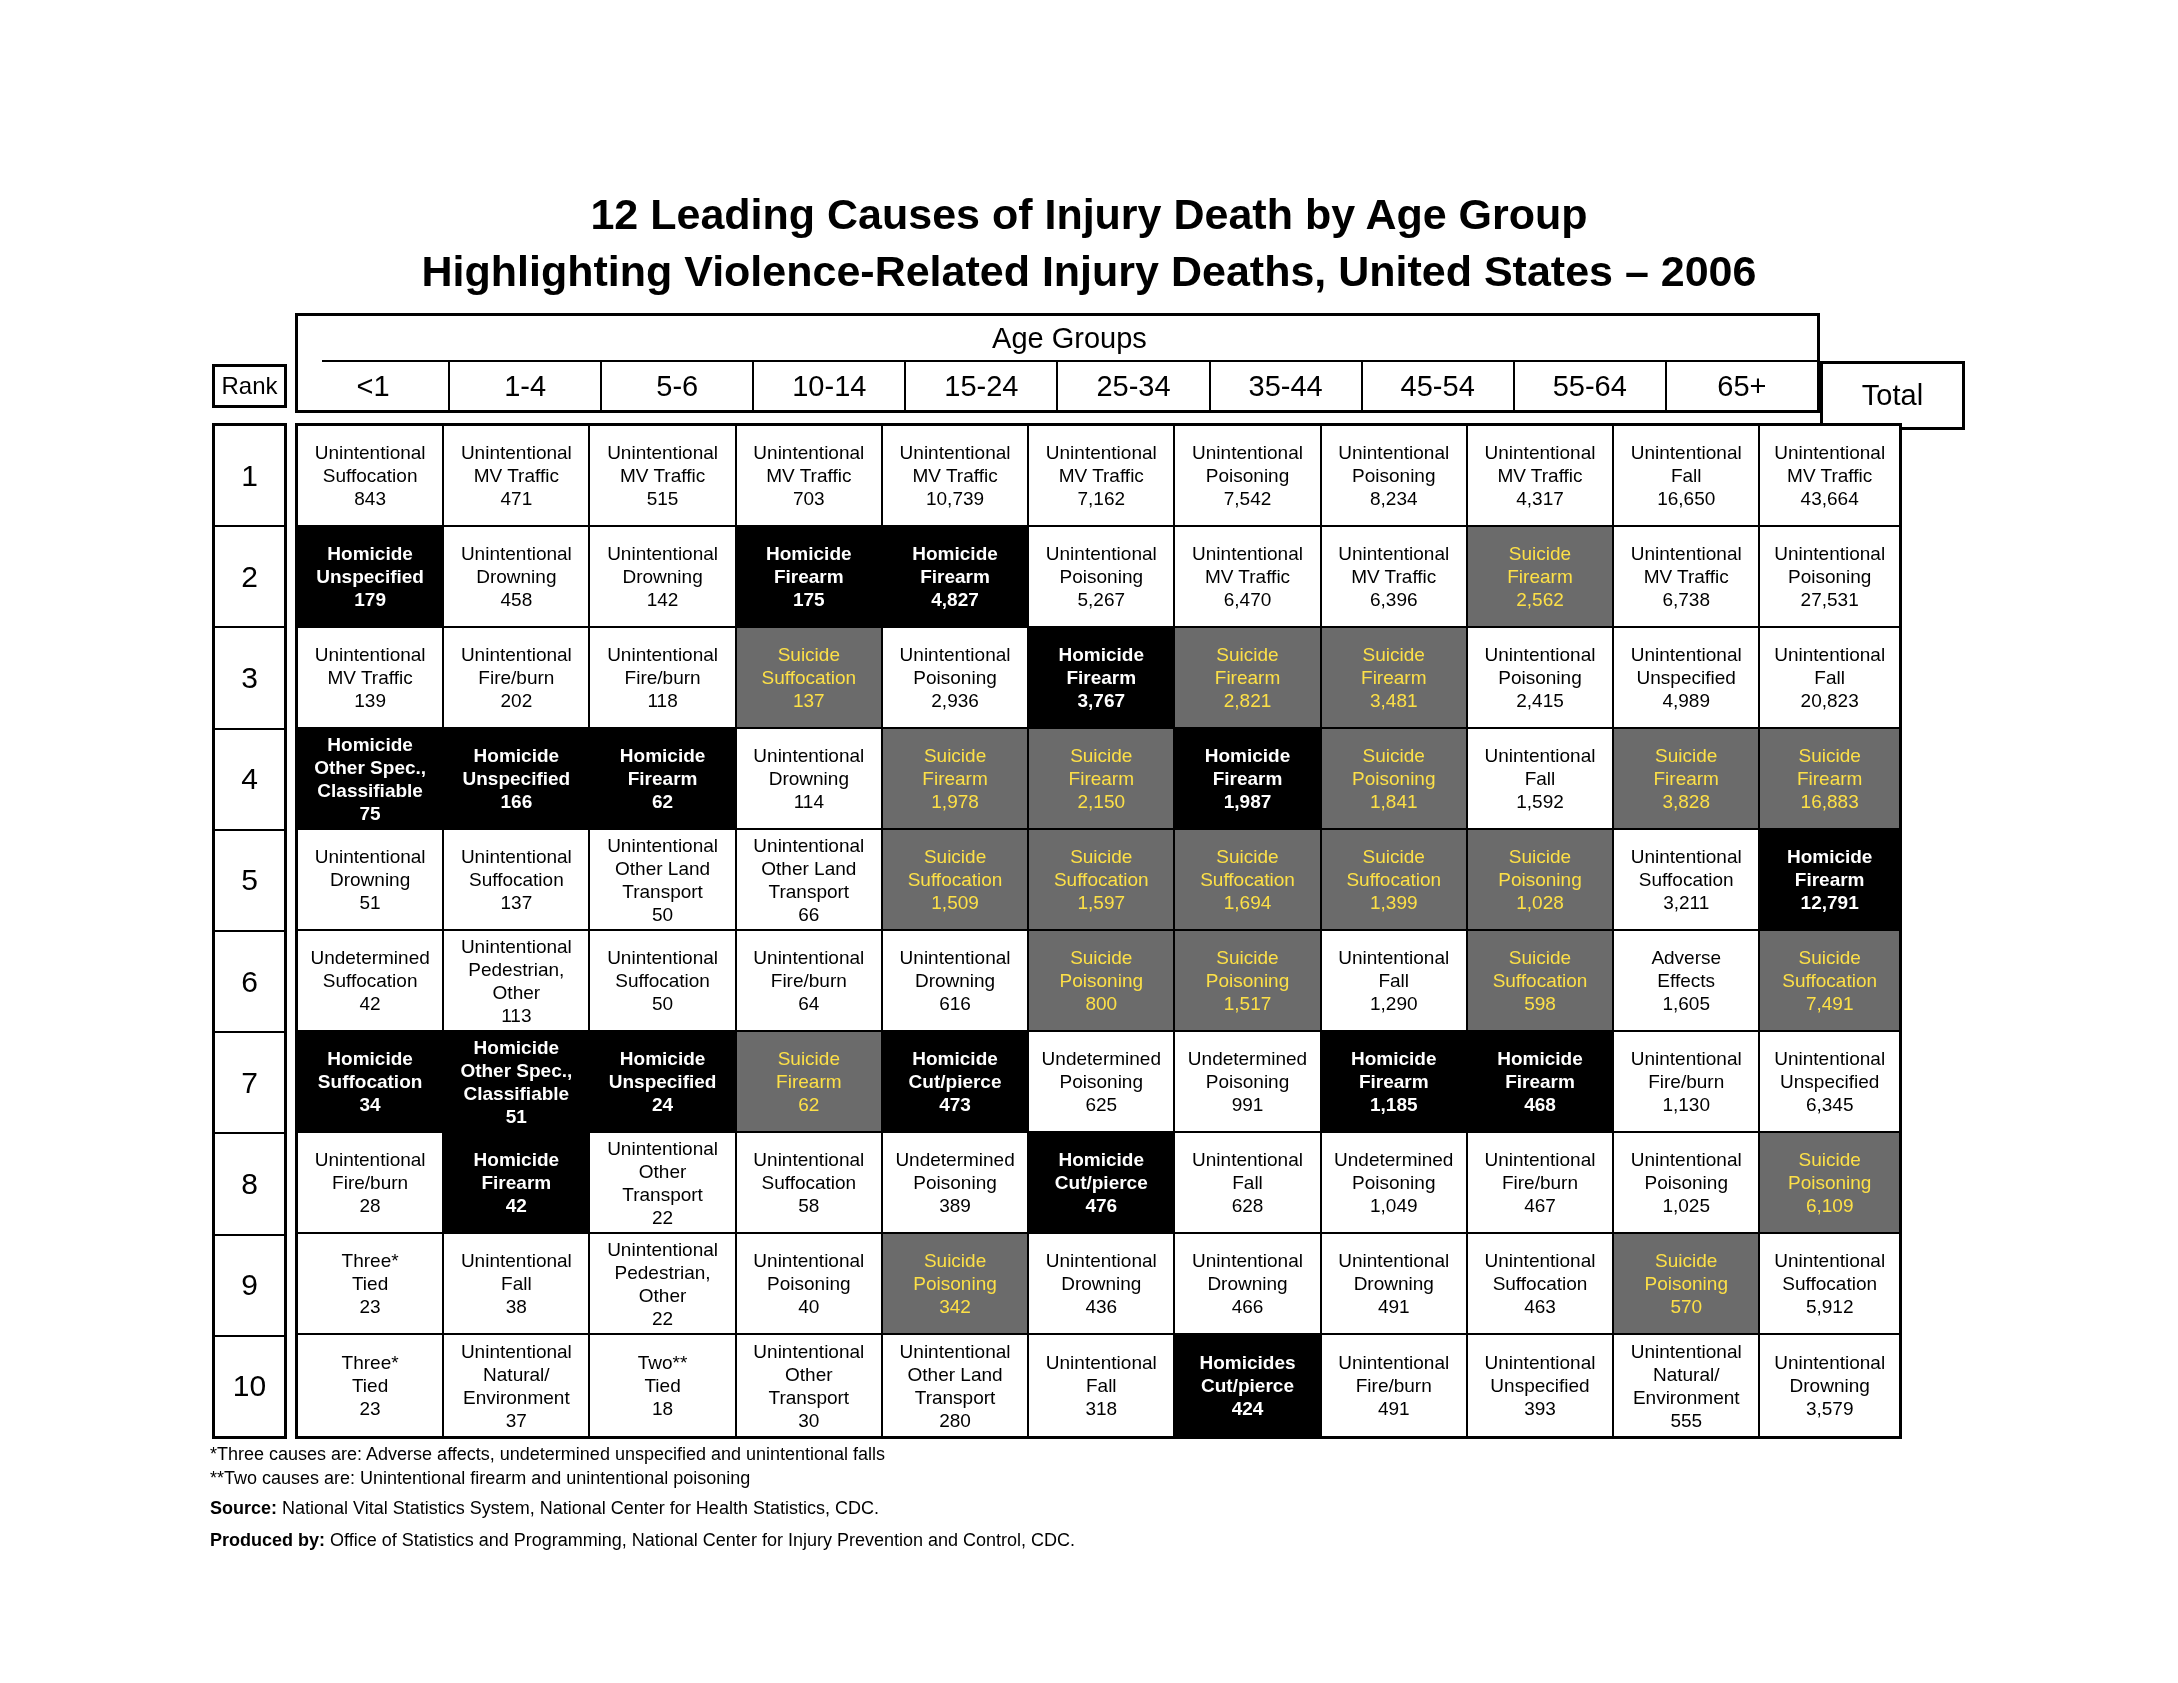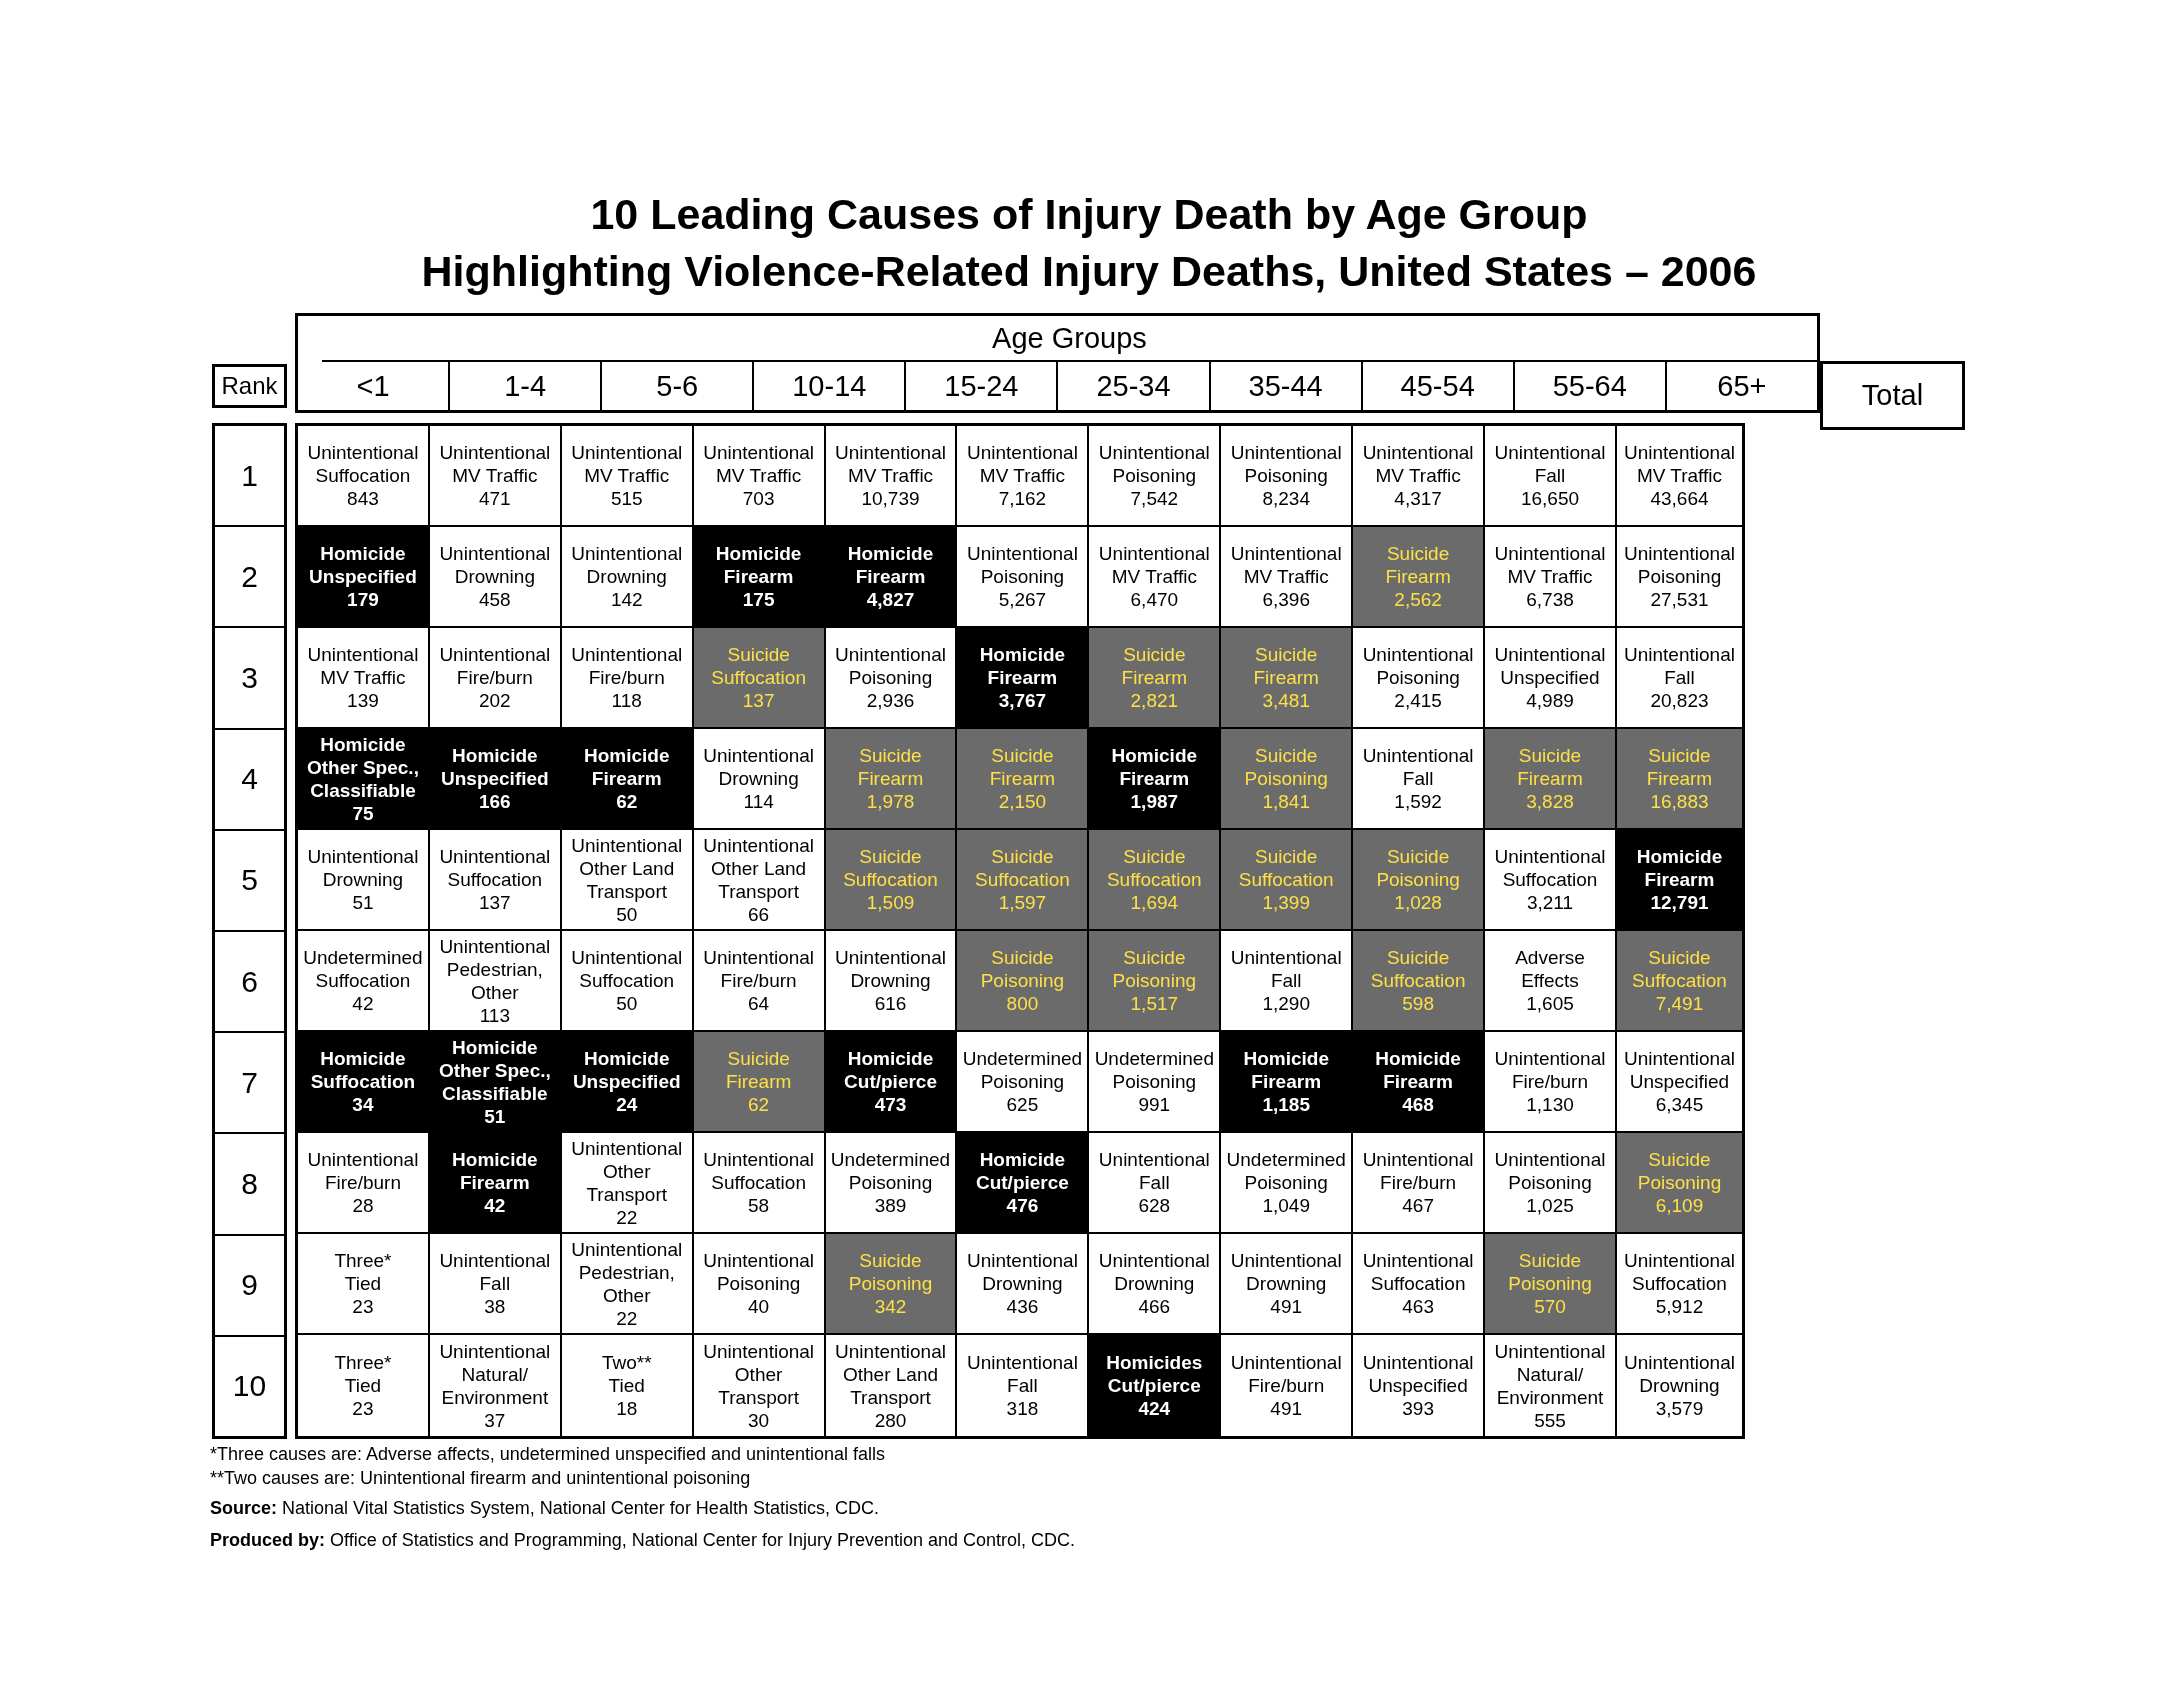--- a/index.html
+++ b/index.html
@@ -43,21 +43,21 @@
     position:absolute;left:212px;top:423px;width:75px;height:1016px;
     border:3px solid #000;box-sizing:border-box;display:flex;flex-direction:column;
   }
   .rank-cell{
     flex:1;display:flex;align-items:center;justify-content:center;
     font-size:30px;border-bottom:2px solid #000;
   }
   .rank-cell:last-child{border-bottom:none;}
   
   .data-grid{
-    position:absolute;left:295px;top:423px;width:1450px;height:1016px;
+    position:absolute;left:295px;top:423px;width:1607px;height:1016px;
     border:3px solid #000;box-sizing:border-box;
     display:grid;
     grid-template-columns:repeat(10,154fr) 146fr;
     grid-auto-rows:1fr;
     background:#fff;
   }
   .grid-cell{
     border-right:2px solid #000;border-bottom:2px solid #000;
     display:flex;align-items:center;justify-content:center;text-align:center;
     font-size:19px;line-height:23px;white-space:pre-line;
@@ -69,21 +69,21 @@
   .cat-homicide{background:#000000;color:#ffffff;font-weight:bold;}
   .cat-suicide{background:#6b6b6b;color:#fde047;font-weight:normal;}
   
   .footnote{position:absolute;left:210px;font-size:18px;line-height:22px;}
   .fn-label{font-weight:bold;}
 </style>
 </head>
 <body>
 
 <div class="page-title">
-  <div>10 Leading Causes of Injury Death by Age Group</div>
+  <div>12 Leading Causes of Injury Death by Age Group</div>
   <div>Highlighting Violence-Related Injury Deaths, United States – 2006</div>
 </div>
 
 <div class="rank-header">
   <span>Rank</span>
 </div>
 
 <div class="age-groups-box">
   <div class="age-groups-title">Age Groups</div>
   <div class="age-col-headers">

